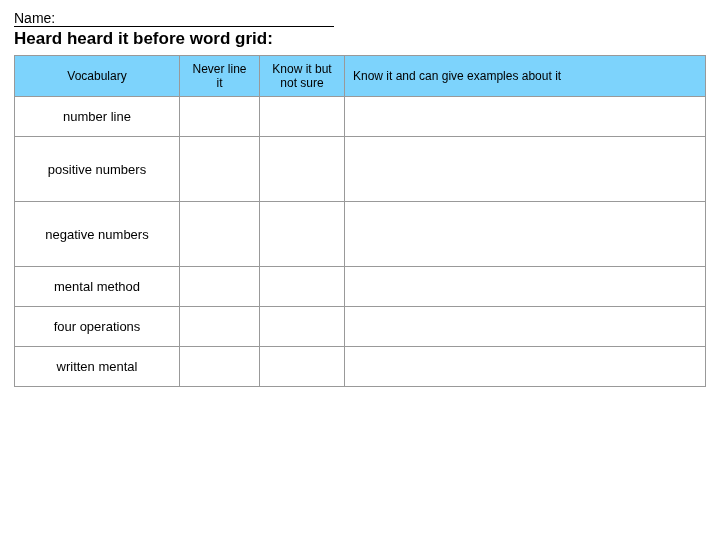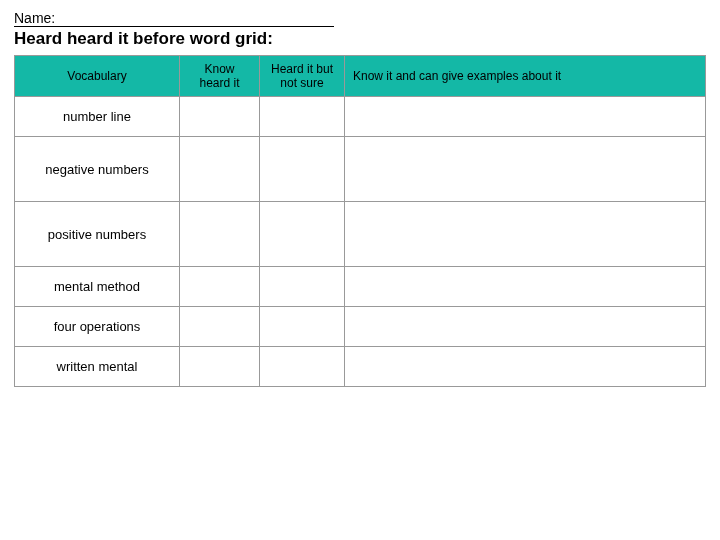--- a/index.html
+++ b/index.html
@@ -29,21 +29,21 @@
     .main-heading {
       font-size: 17px;
       font-weight: bold;
     }
     table {
       width: 100%;
       border-collapse: collapse;
       margin-top: 6px;
     }
     thead tr th {
-      background-color: #14b8a6;
+      background-color: #7dd3fc;
       border: 1px solid #999;
       padding: 6px 8px;
       text-align: center;
       font-size: 12px;
       font-weight: normal;
       vertical-align: middle;
     }
     thead tr th.vocab-header {
       width: 165px;
       text-align: center;
@@ -79,40 +79,40 @@
   <div>
     <span class="name-line">Name:</span>
   </div>
   <div class="main-heading">Heard heard it before word grid:</div>
 </div>
 
 <table>
   <thead>
     <tr>
       <th class="vocab-header">Vocabulary</th>
-      <th class="never-heard-header">Know heard it</th>
-      <th class="heard-but-header">Heard it but not sure</th>
+      <th class="never-heard-header">Never line it</th>
+      <th class="heard-but-header">Know it but not sure</th>
       <th class="know-it-header">Know it and can give examples about it</th>
     </tr>
   </thead>
   <tbody id="table-body">
   <tr>
         <td class="vocab-cell">number line</td>
         <td></td>
         <td></td>
         <td></td>
       </tr>
       <tr class="tall">
-        <td class="vocab-cell">negative numbers</td>
+        <td class="vocab-cell">positive numbers</td>
         <td></td>
         <td></td>
         <td></td>
       </tr>
       <tr class="tall">
-        <td class="vocab-cell">positive numbers</td>
+        <td class="vocab-cell">negative numbers</td>
         <td></td>
         <td></td>
         <td></td>
       </tr>
       <tr>
         <td class="vocab-cell">mental method</td>
         <td></td>
         <td></td>
         <td></td>
       </tr>

